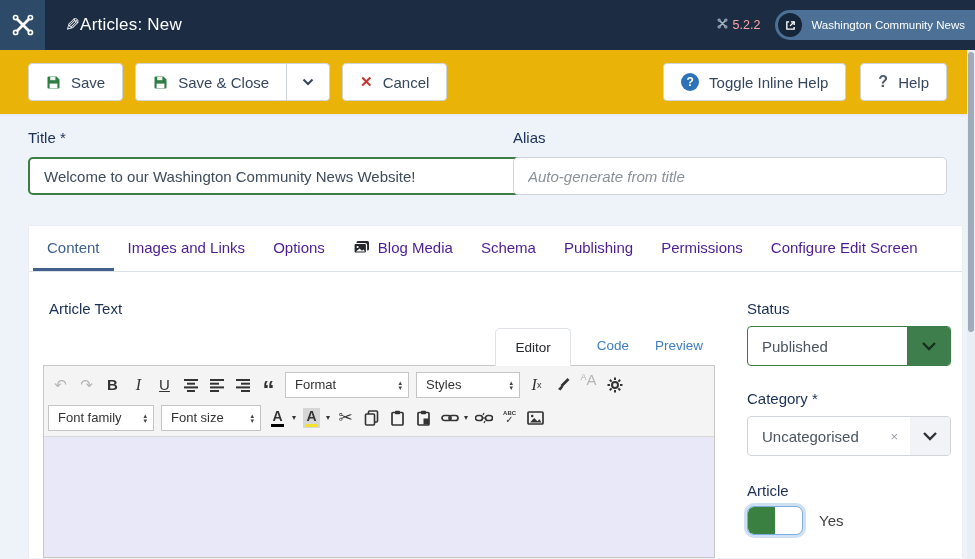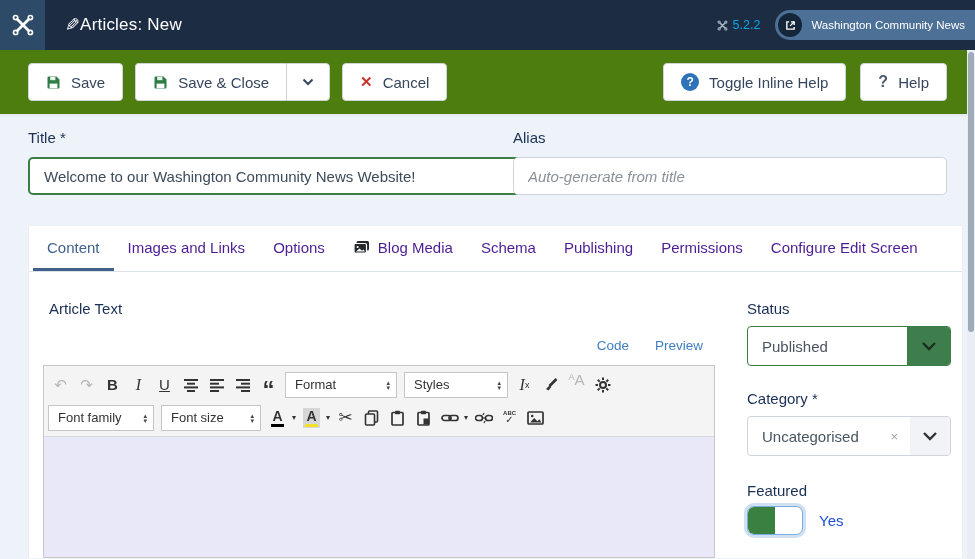--- a/index.html
+++ b/index.html
@@ -5,27 +5,27 @@
   * { box-sizing:border-box; margin:0; padding:0; }
   html,body { width:975px; height:559px; overflow:hidden; }
   body { font-family:"Liberation Sans",sans-serif; background:#eef3f9; position:relative; }
   svg { display:block; }
 
   
   .topbar { height:50px; background:#1c2c42; display:flex; align-items:center; color:#fff; }
   .logo-box { width:45px; height:50px; background:#2d4a68; display:flex; align-items:center; justify-content:center; flex:0 0 45px; }
   .pencil { margin-left:20px; font-size:18px; color:#fff; transform:scaleX(-1); }
   .page-title { font-size:17px; letter-spacing:.2px; }
-  .version { margin-left:auto; color:#0ea5e9; font-size:12.5px; display:flex; align-items:center; gap:5px; }
+  .version { margin-left:auto; color:#fca5a5; font-size:12.5px; display:flex; align-items:flex-start; gap:5px; }
   .site-pill { margin-left:15px; margin-right:-4px; background:#4d7196; height:30px; border-radius:15px 0 0 15px; display:flex; align-items:center; padding:0 14px 0 3px; gap:9px; cursor:pointer; }
   .pill-circle { width:24px; height:24px; border-radius:50%; background:#15253a; display:flex; align-items:center; justify-content:center; }
   .pill-label { font-size:11.5px; color:#fff; white-space:nowrap; }
 
   
-  .actionbar { background:#4d7c0f; padding:13px 28px; display:flex; align-items:center; border-bottom:1px solid #e4e9f0; box-shadow:0 1px 2px rgba(20,40,70,.05); }
+  .actionbar { background:#eab308; padding:13px 28px; display:flex; align-items:center; border-bottom:1px solid #e4e9f0; box-shadow:0 1px 2px rgba(20,40,70,.05); }
   .btn { background:#fff; border:1px solid #ced4da; border-radius:4px; height:38px; display:inline-flex; align-items:center; gap:10px; padding:0 17px; font-size:15px; color:#36465c; cursor:pointer; white-space:nowrap; }
   .btn-group { display:flex; margin-right:12px; }
   .btn-group .main { border-radius:4px 0 0 4px; border-right:none; }
   .btn-group .split { border-radius:0 4px 4px 0; padding:0 15px; }
   .red-x { color:#c9342c; font-weight:bold; font-size:15px; }
   .q-circle { width:18px; height:18px; border-radius:50%; background:#2e73b8; color:#fff; font-size:12px; font-weight:bold; display:flex; align-items:center; justify-content:center; }
   .q-plain { color:#4a5a6e; font-size:16px; font-weight:bold; }
   .spacer { flex:1; }
   .right-group { display:flex; gap:14px; }
 
@@ -86,21 +86,21 @@
   .sel-status { border:1px solid #3b7d44; }
   .sel-status .dd { width:43px; background:#3e7e4c; border-left:1px solid #3b7d44; display:flex; align-items:center; justify-content:center; }
   .sel-cat { border:1px solid #ced4da; }
   .sel-cat .clear { color:#9aa0a6; font-size:13px; align-self:center; margin-right:12px; cursor:pointer; }
   .sel-cat .dd { width:40px; background:#f1f3f6; display:flex; align-items:center; justify-content:center; }
   .cat-label { margin-top:24px; }
   .feat-label { margin-top:26px; margin-bottom:7px; }
   .feat-row { display:flex; align-items:center; }
   .toggle { width:56px; height:29px; border:1px solid #7aaede; border-radius:7px; box-shadow:0 0 0 3px #cfe0f3; background:#fff; overflow:hidden; display:flex; cursor:pointer; }
   .toggle .on { width:50%; height:100%; background:#3a8040; border-radius:5px 0 0 5px; }
-  .toggle-yes { margin-left:16px; font-size:15px; color:#1d4ed8; }
+  .toggle-yes { margin-left:16px; font-size:15px; color:#404040; }
 
   
   .scrollbar { position:absolute; top:50px; right:0; bottom:0; width:8px; background:#e9eef5; }
   .scroll-thumb { position:absolute; top:2px; left:1px; right:1px; height:280px; background:#9fabb9; border-radius:4px; }
 </style>
 </head>
 <body>
 
 <div class="topbar">
   <div class="logo-box">
@@ -237,20 +237,23 @@
         <span>Configure Edit Screen</span>
       </div>
   </div>
 
   <div class="card-body">
 
     <div class="editor-col">
       <div class="editor-head">
         <span class="article-label">Article Text</span>
         <div class="modes">
+          <div class="mode-tab">
+              <span>Editor</span>
+            </div>
           <div class="mode-link"><span>Code</span></div>
           <div class="mode-link"><span>Preview</span></div>
         </div>
       </div>
 
       <div class="mce">
         <div class="mce-toolbar">
 
           <div class="mce-row">
             <span class="tbtn gray">↶</span>
@@ -288,21 +291,21 @@
               <svg width="16" height="14" viewBox="0 0 16 14">
                   <g stroke="#333" stroke-width="2">
                     <line x1="1" y1="2" x2="15" y2="2"></line>
                     <line x1="6" y1="5.7" x2="15" y2="5.7"></line>
                     <line x1="1" y1="9.4" x2="15" y2="9.4"></line>
                     <line x1="6" y1="13" x2="15" y2="13"></line>
                   </g>
                 </svg>
             </span>
             <span class="tbtn quote-glyph">“</span>
-            <div class="msel" style="width:112px">
+            <div class="msel" style="width:124px">
               <span>Format</span>
               <span class="spin">
                   <i>▴</i>
                   <i>▾</i>
                 </span>
             </div>
             <div class="msel" style="width:104px">
               <span>Styles</span>
               <span class="spin">
                   <i>▴</i>
@@ -439,21 +442,21 @@
       <div class="select sel-cat">
         <span class="val">Uncategorised</span>
         <span class="clear">×</span>
         <span class="dd">
           <svg width="16" height="10" viewBox="0 0 16 10">
               <polyline points="2,2 8,8 14,2" stroke="#2c3238" stroke-width="2.4" fill="none"></polyline>
             </svg>
         </span>
       </div>
 
-      <label class="side-label feat-label">Featured</label>
+      <label class="side-label feat-label">Article</label>
       <div class="feat-row">
         <div class="toggle">
           <div class="on"></div>
         </div>
         <span class="toggle-yes">Yes</span>
       </div>
     </div>
   </div>
 </div>
 

